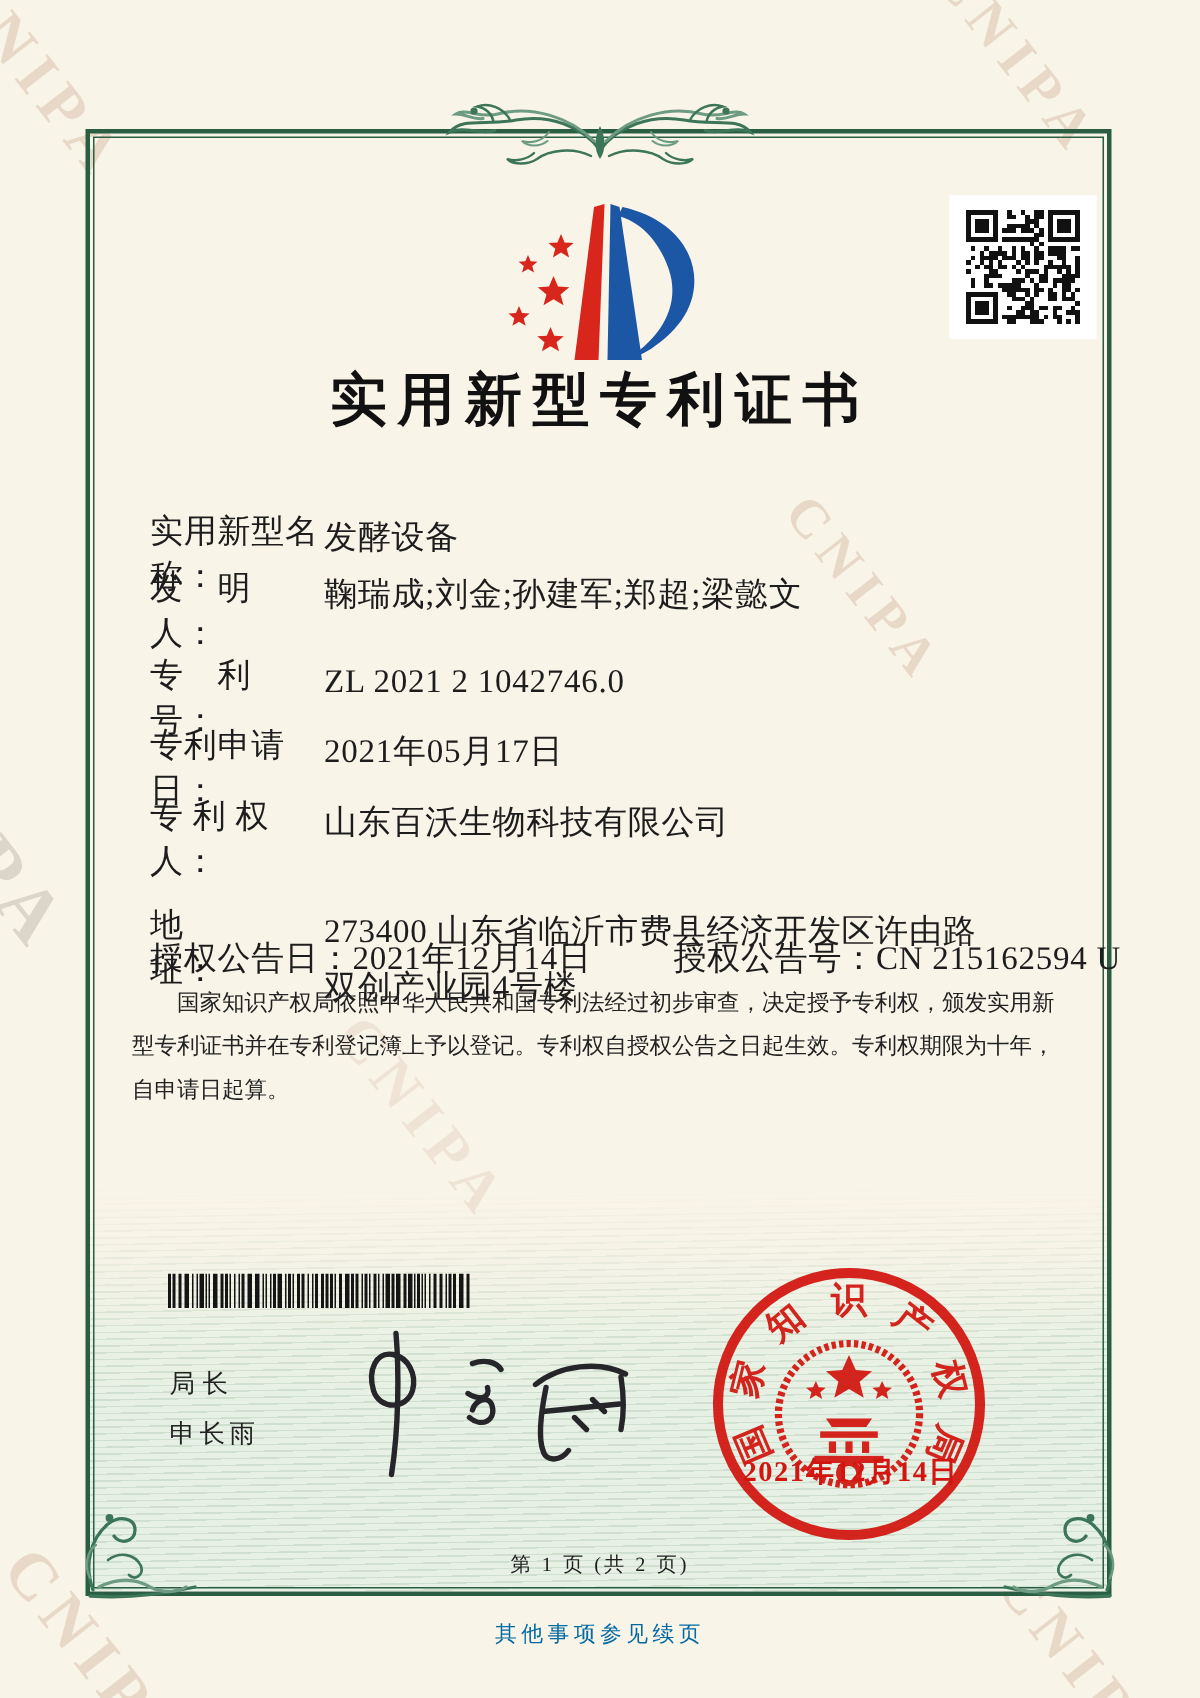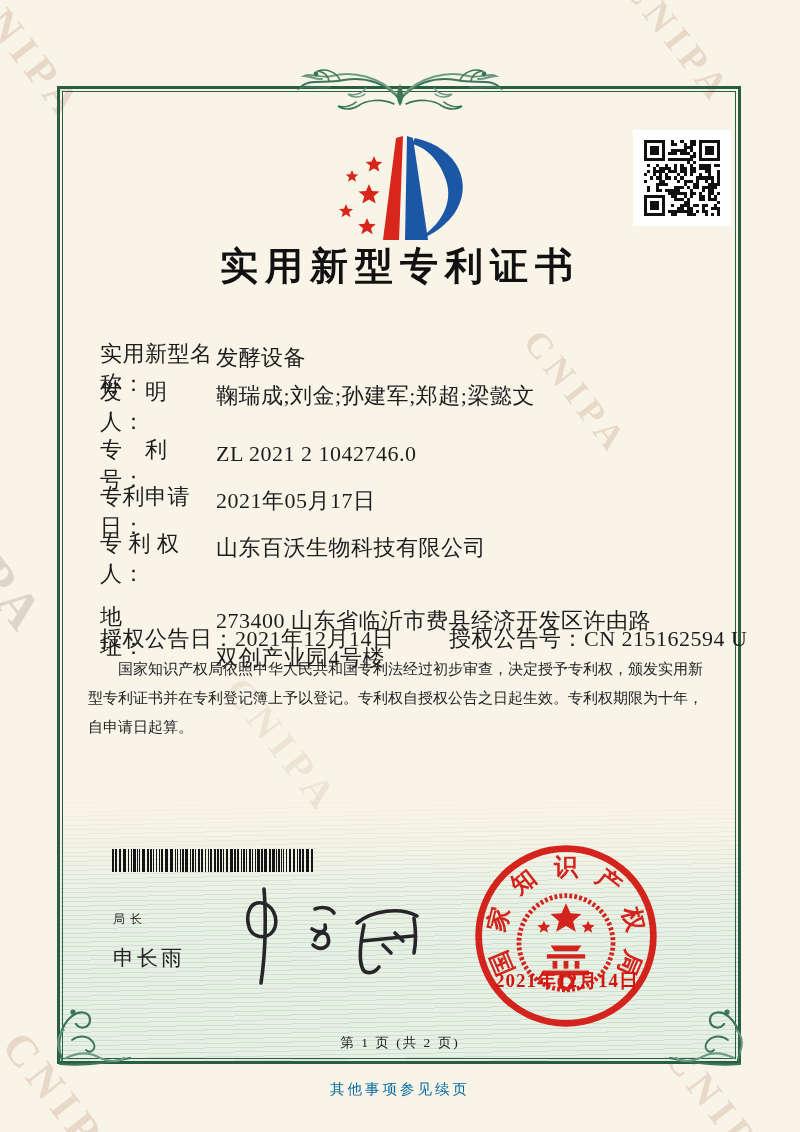--- a/index.html
+++ b/index.html
@@ -48,22 +48,22 @@
   .val{display:inline-block;vertical-align:top;max-width:448px;line-height:1.7;}
   .grant-no-pair{position:absolute;left:336px;top:0;white-space:nowrap;margin-left:13px;}
   
   .body-text{
     position:absolute;left:88px;width:628px;top:655px;
     font-size:15px;line-height:1.92;color:#222;
   }
   .body-text p{margin:0;text-indent:2em;}
   
   .barcode{position:absolute;left:112px;top:849px;width:206px;height:23px;}
-  .signer-title{position:absolute;left:113px;top:911px;font-size:12px;letter-spacing:5px;color:#222;}
-  .signer-name{position:absolute;left:113px;top:944px;font-size:21px;letter-spacing:3px;color:#222;}
+  .signer-title{position:absolute;left:113px;top:911px;font-size:17px;letter-spacing:5px;color:#222;}
+  .signer-name{position:absolute;left:113px;top:944px;font-size:17px;letter-spacing:3px;color:#222;}
   .signature{position:absolute;left:215px;top:883px;}
   .seal{position:absolute;left:470px;top:840px;opacity:0.93;}
   .seal-date{
     position:absolute;left:478px;top:968px;width:178px;text-align:center;
     color:#d2150e;font-size:19px;font-weight:bold;letter-spacing:1px;white-space:nowrap;
   }
   .page-info{position:absolute;left:0;right:0;top:1034px;text-align:center;font-size:13.5px;letter-spacing:2px;}
   .footer-note{position:absolute;left:0;right:0;top:1080px;text-align:center;font-size:14.5px;letter-spacing:3px;color:#0369a1;}
   .ornament{position:absolute;pointer-events:none;}
 </style>

